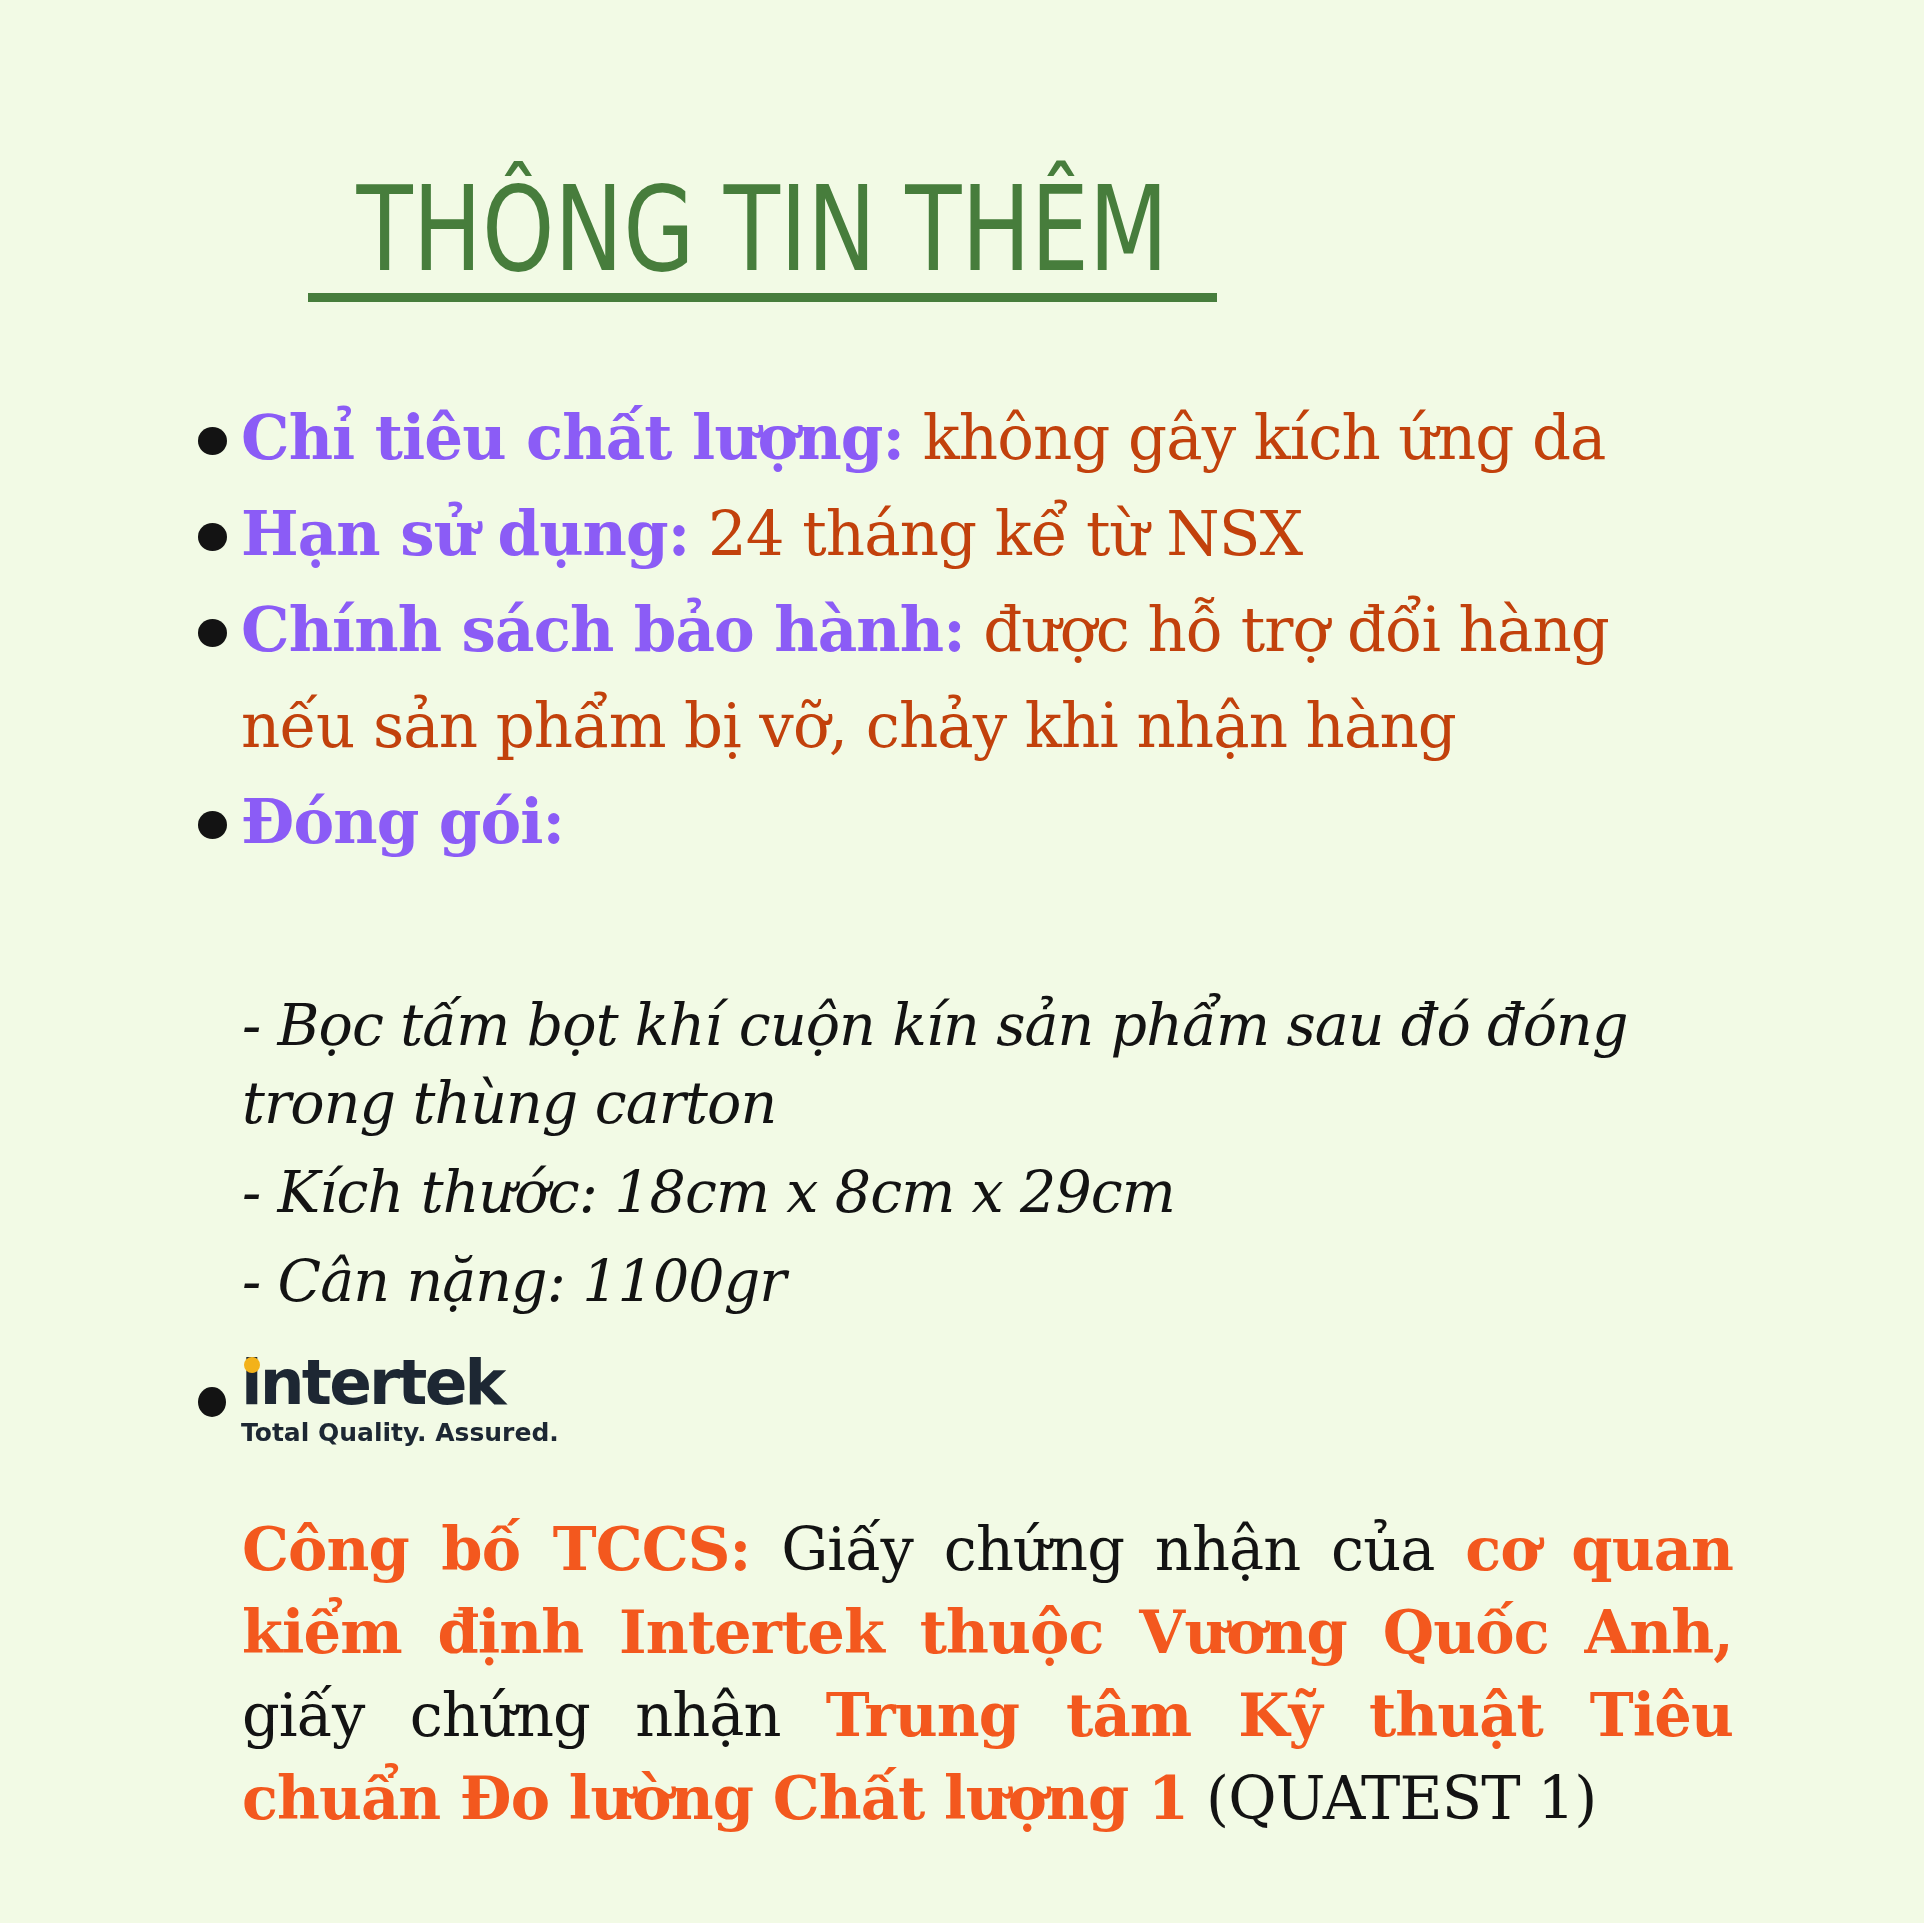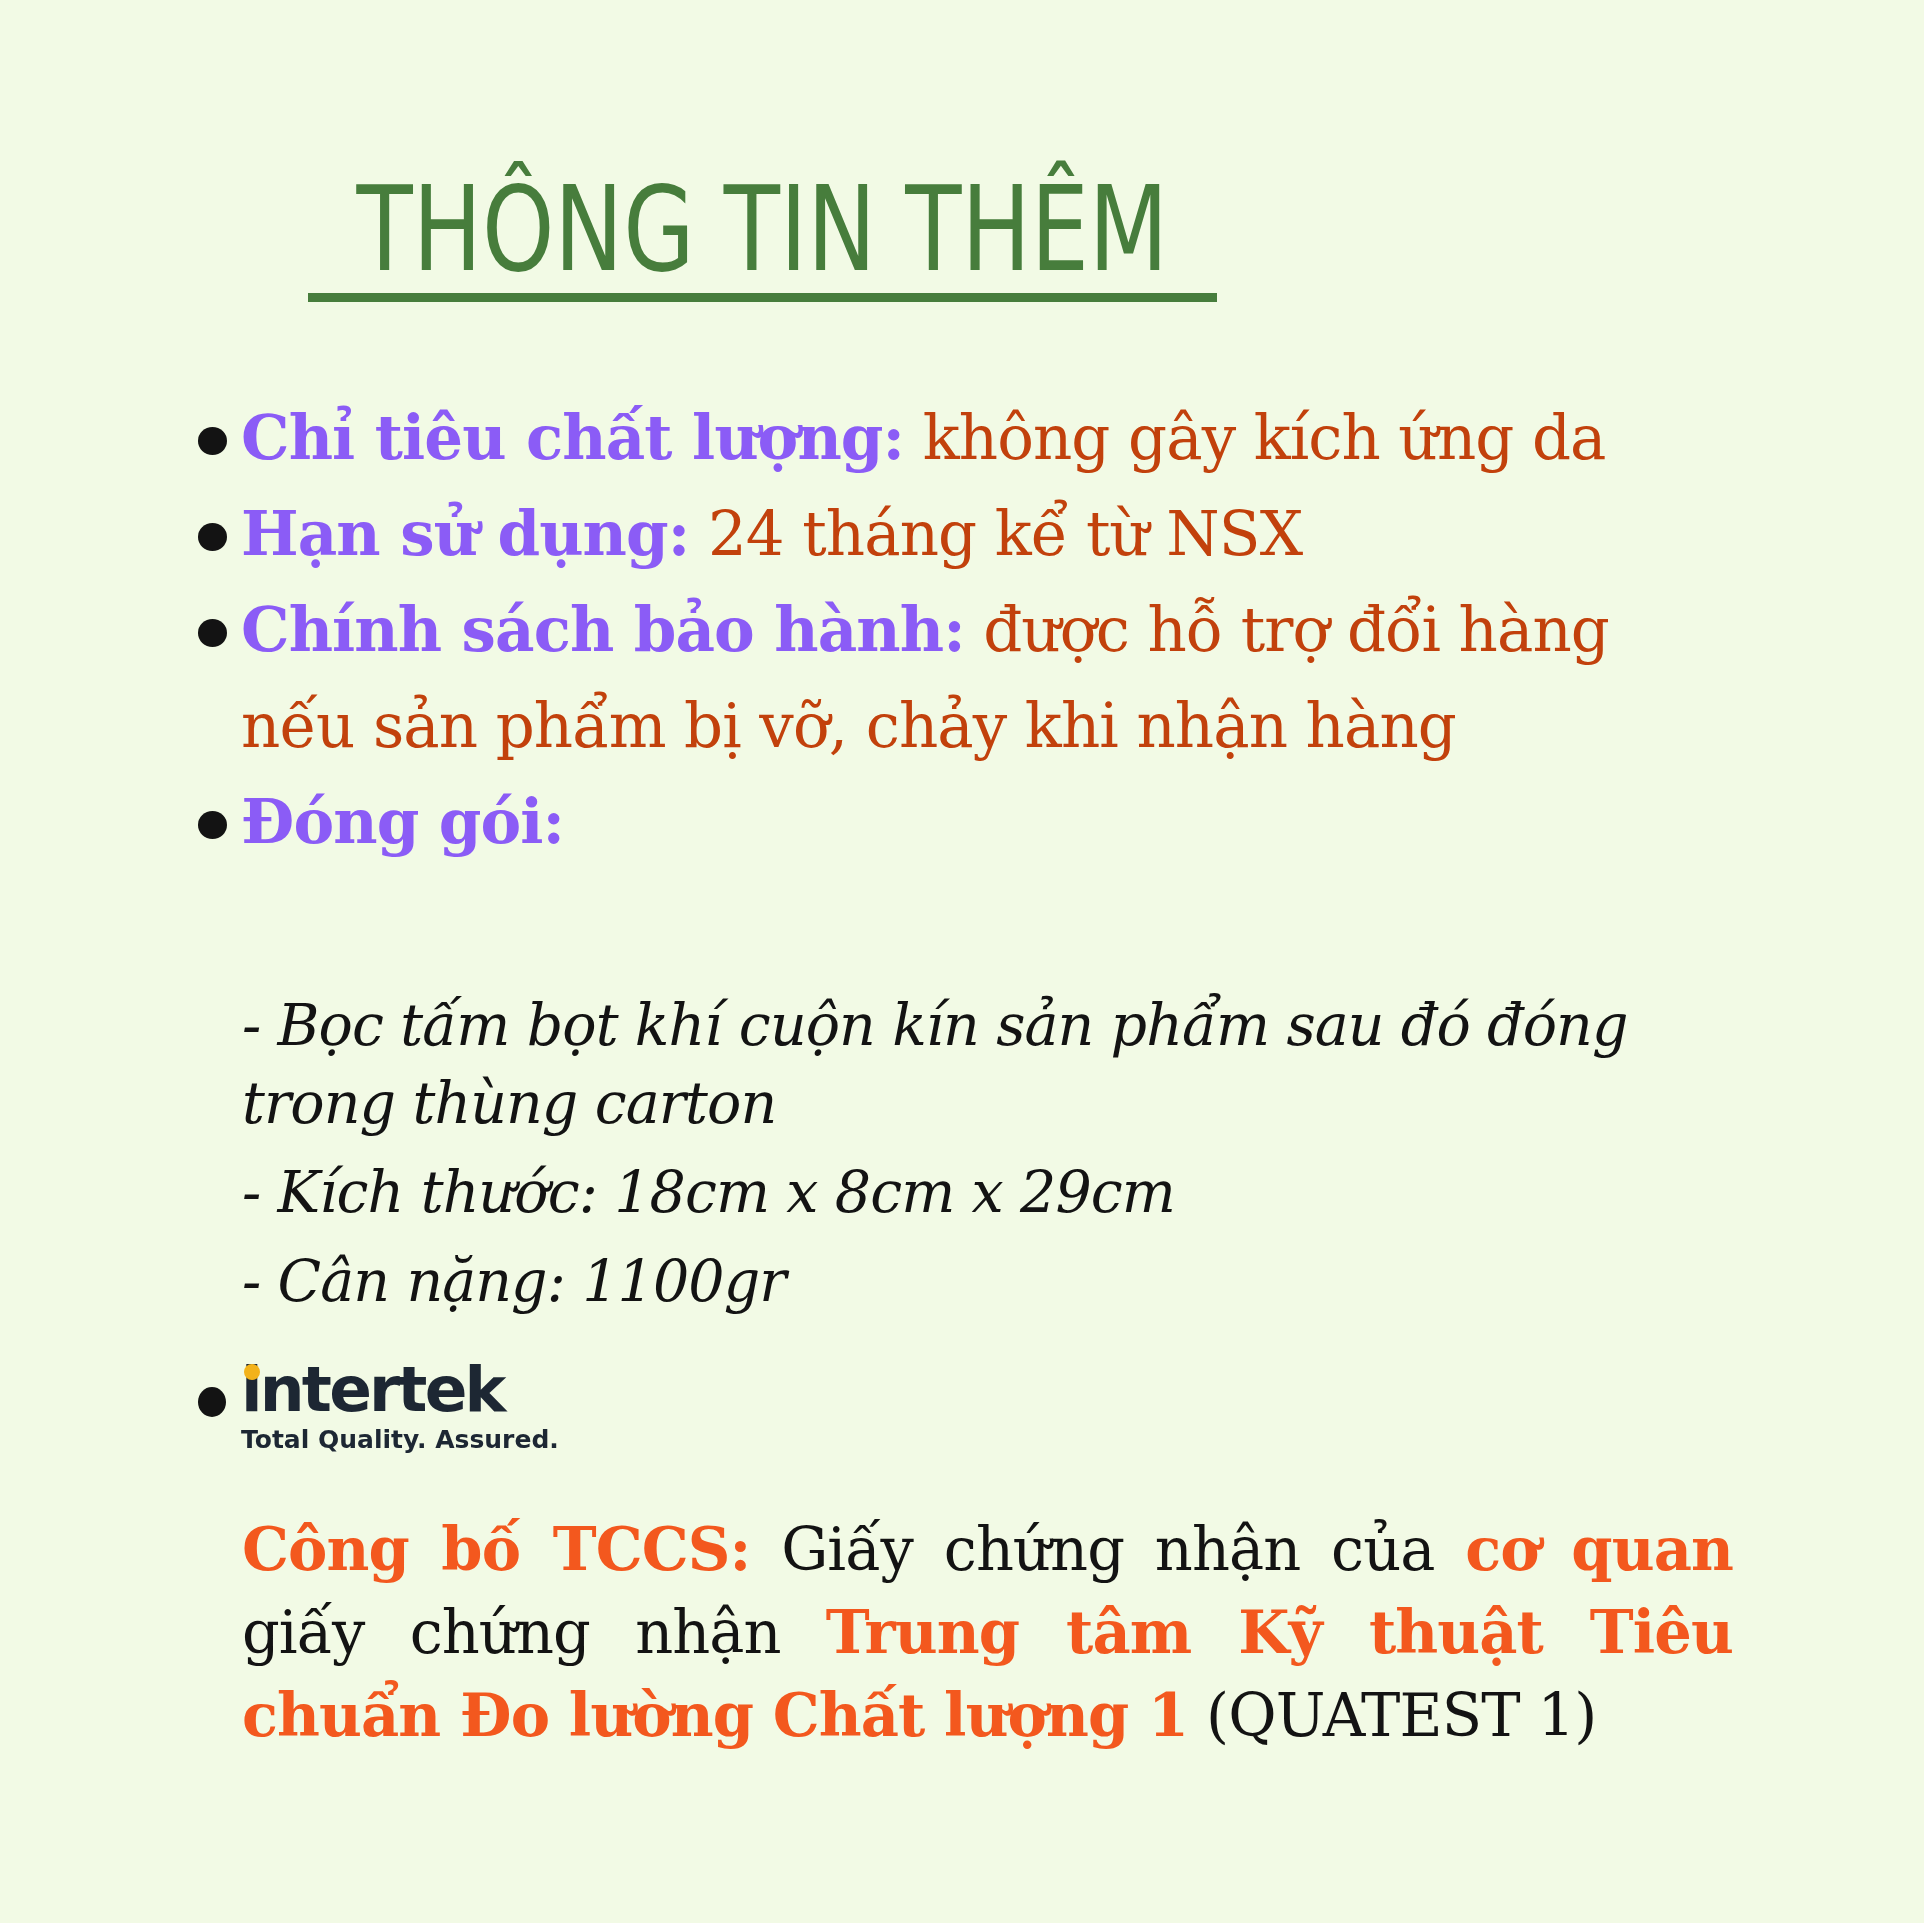--- a/index.html
+++ b/index.html
@@ -51,21 +51,21 @@
   .logo-dot {
     position:absolute; left:0; top:44px;
     width:28px; height:30px; border-radius:50%;
     background:#131313;
   }
   .logo-text { margin-left:43px; }
   .intertek-wordmark {
     position:relative; display:inline-block;
     font-family:"DejaVu Sans", sans-serif; font-weight:bold;
     font-size:63px; line-height:65px; letter-spacing:-2.8px;
-    color:#1d2733; margin-top:14px;
+    color:#1d2733; margin-top:7px;
   }
   .intertek-i-dot {
     position:absolute; left:2.8px; top:6.5px;
     width:16.6px; height:16.6px; border-radius:50%;
     background:#f3b21a;
   }
   .intertek-tagline {
     font-family:"DejaVu Sans", sans-serif; font-weight:bold;
     font-size:25px; line-height:29.5px; letter-spacing:0;
     color:#1d2733; margin-top:2.8px;
@@ -117,16 +117,17 @@
 <div class="logo-block">
   <span class="logo-dot"></span>
   <div class="logo-text">
     <span class="intertek-wordmark"><span>intertek</span><span class="intertek-i-dot"></span></span>
     <div class="intertek-tagline">Total Quality. Assured.</div>
   </div>
 </div>
 
 <div class="cert">
   <div class="cert-line"><span class="seg-orange">Công bố TCCS:</span><span class="seg-black"> Giấy chứng nhận của </span><span class="seg-orange">cơ quan</span></div>
+  <div class="cert-line"><span class="seg-orange">kiểm định Intertek thuộc Vương Quốc Anh,</span></div>
   <div class="cert-line"><span class="seg-black">giấy chứng nhận </span><span class="seg-orange">Trung tâm Kỹ thuật Tiêu</span></div>
   <div class="cert-line last"><span class="seg-orange">chuẩn Đo lường Chất lượng 1</span><span class="seg-black"> (QUATEST 1)</span></div>
 </div>
 
 
 </body></html>

